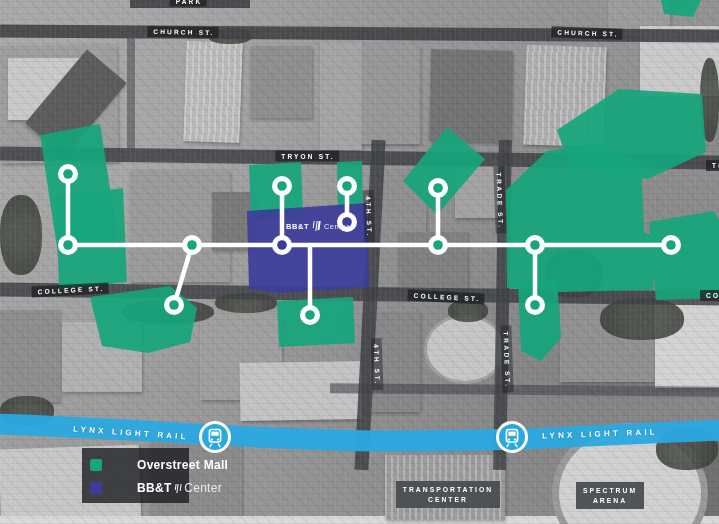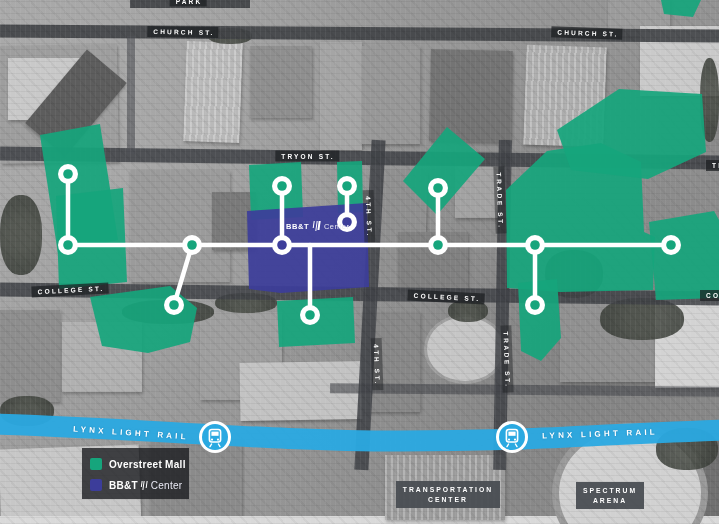--- a/index.html
+++ b/index.html
@@ -52,21 +52,21 @@
     color:#fff;text-align:center;padding:4px 6px;
     font-weight:bold;font-size:6.8px;letter-spacing:2px;line-height:9.5px;white-space:nowrap;
   }
   .legend{
     position:absolute;left:82px;top:448px;width:99px;z-index:50;
     background:rgba(24,26,29,.78);padding:7px 0 8px 8px;
   }
   .legend-row{display:flex;align-items:center;margin:3px 0 9px 0;}
   .legend-row:last-child{margin-bottom:0;}
   .swatch{width:12px;height:12px;border-radius:2px;margin-right:7px;flex:none;}
-  .legend-text{color:#fff;font-weight:bold;font-size:10px;letter-spacing:.3px;white-space:nowrap;}
+  .legend-text{color:#fff;font-weight:bold;font-size:12px;letter-spacing:.3px;white-space:nowrap;margin-left:28px;}
   .legend-name{font-weight:normal;color:#e9e9f4;}
   .mini-bars{display:inline-flex;gap:1.2px;margin:0 3.5px;transform:skewX(-8deg);vertical-align:middle;}
   .mini-bars i{display:block;width:1.1px;background:#fff;}
   .mini-bars i:nth-child(1){height:6px;}
   .mini-bars i:nth-child(2){height:9px;}
   .mini-bars i:nth-child(3){height:7px;}
 </style>
 </head>
 <body>
 

